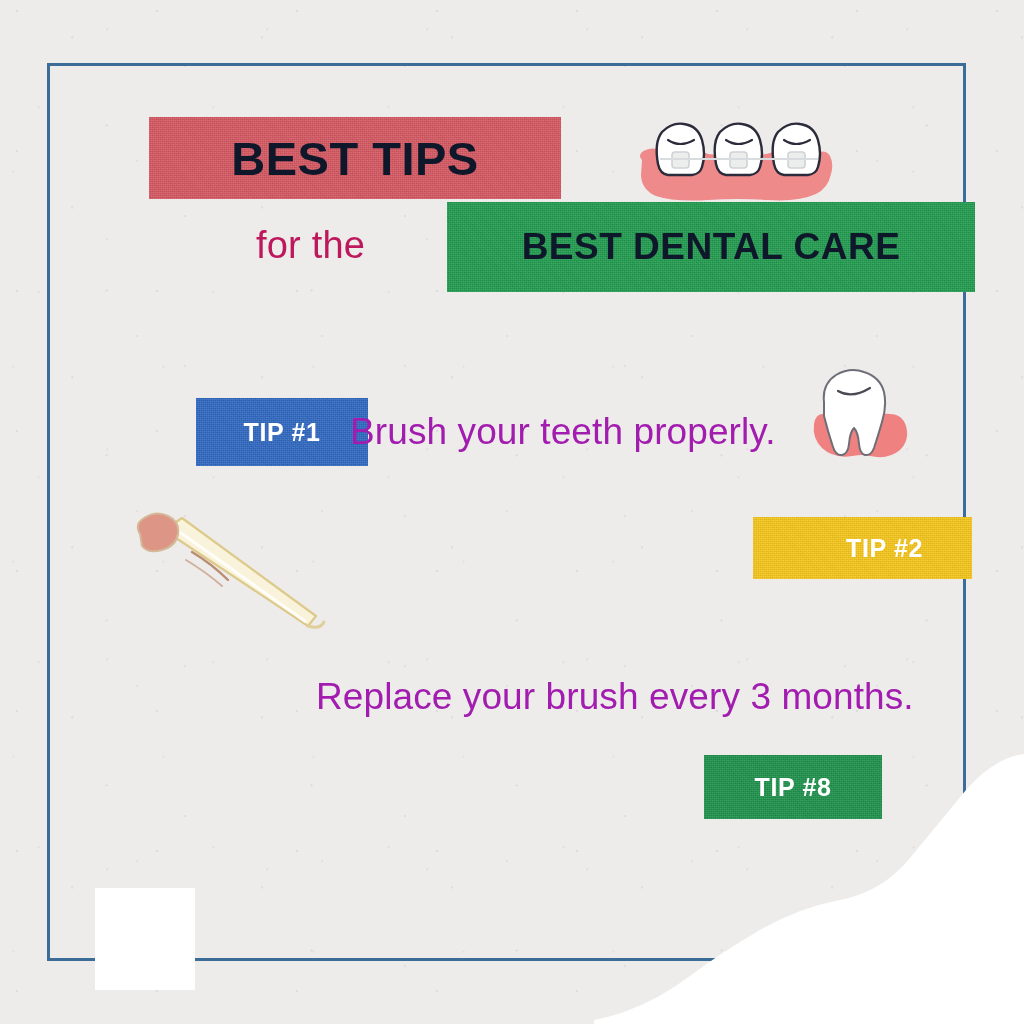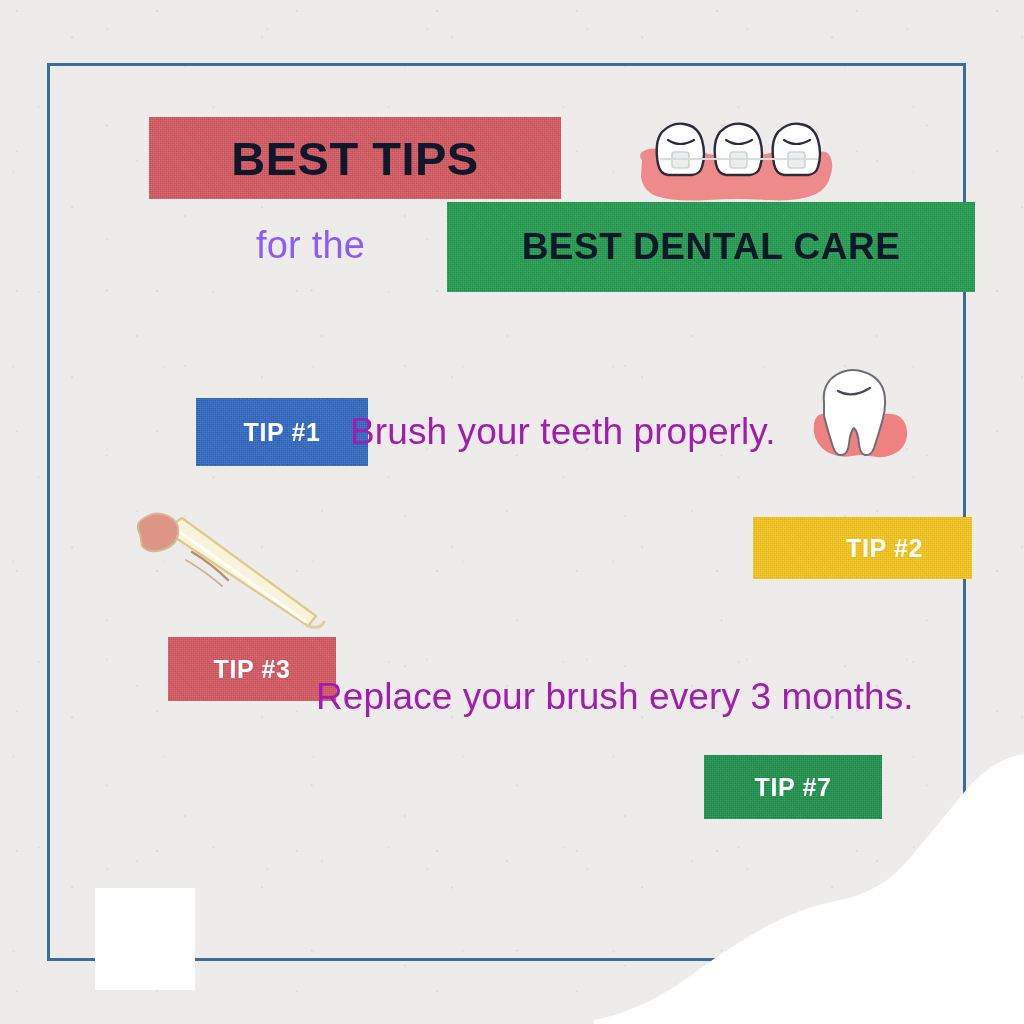--- a/index.html
+++ b/index.html
@@ -73,21 +73,21 @@
     justify-content: center;
     font-size: 47px;
   }
   #banner-best-tips span { position: relative; z-index: 2; }
 
   #for-the {
     position: absolute;
     left: 256px; top: 224px;
     font-size: 38px;
     font-weight: 300;
-    color: #8b5cf6;
+    color: #be185d;
     letter-spacing: .2px;
   }
 
   #banner-dental-care {
     left: 400px; top: 202px;
     width: 528px; height: 90px;
     background: #1e9a4d;
     justify-content: center;
     font-size: 37px;
     z-index: 4;
@@ -225,27 +225,24 @@
     <path d="M62 40 Q82 52 98 68" fill="none" stroke="#b98c74" stroke-width="2.4" stroke-linecap="round"></path>
     <path d="M56 48 Q76 60 92 74" fill="none" stroke="#c79d82" stroke-width="2" stroke-linecap="round" opacity=".75"></path>
 
     <path d="M178 114 Q190 118 194 110" fill="none" stroke="#e0cf9b" stroke-width="3" stroke-linecap="round"></path>
   </svg>
 
   <div class="badge grain" id="badge-tip-2">
     <span>TIP #2</span>
   </div>
 
-  <div class="badge grain" id="badge-tip-3">
-    <span>TIP #3</span>
-  </div>
   <div class="tip-text" id="text-tip-3">Replace your brush every 3 months.</div>
 
   <div class="badge grain" id="badge-tip-4">
-    <span>TIP #7</span>
+    <span>TIP #8</span>
   </div>
 
   <svg id="white-blob" viewBox="0 0 430 270" preserveAspectRatio="none">
     <path d="M430 0 Q400 4 372 36 Q344 70 316 104 Q288 138 246 146
              Q204 154 166 176 Q128 198 96 222 Q64 246 30 258 Q12 264 0 266
              L0 270 L430 270 Z" fill="#ffffff"></path>
   </svg>
 
   <div id="white-square"></div>
 

